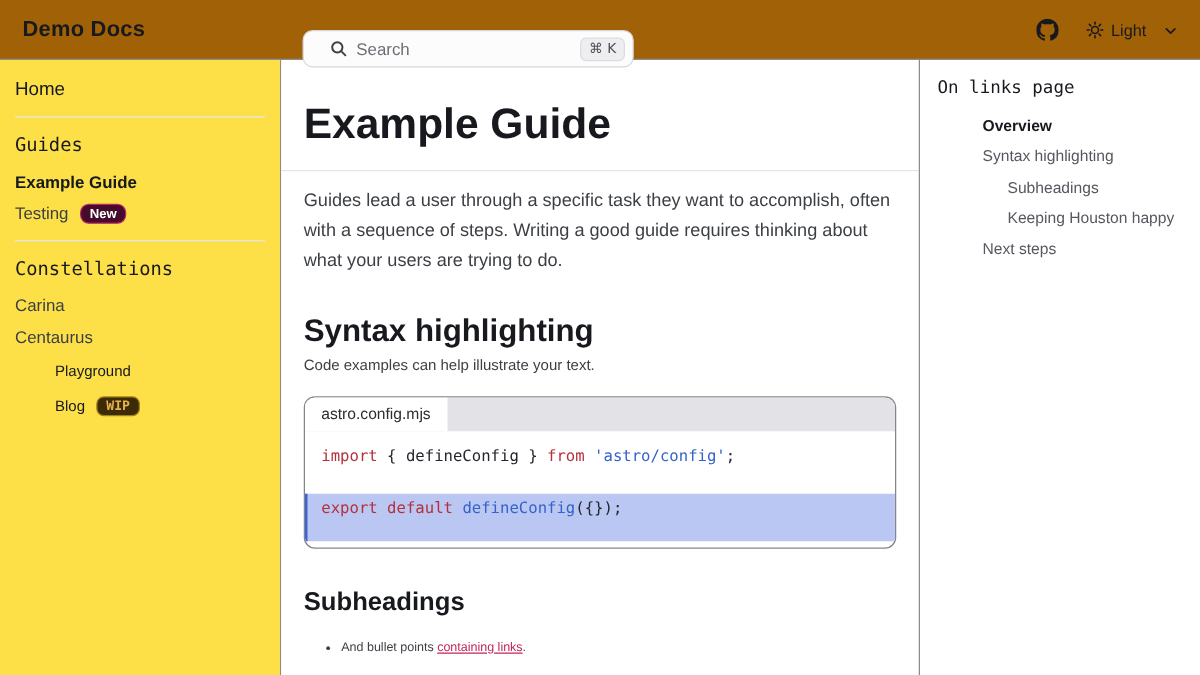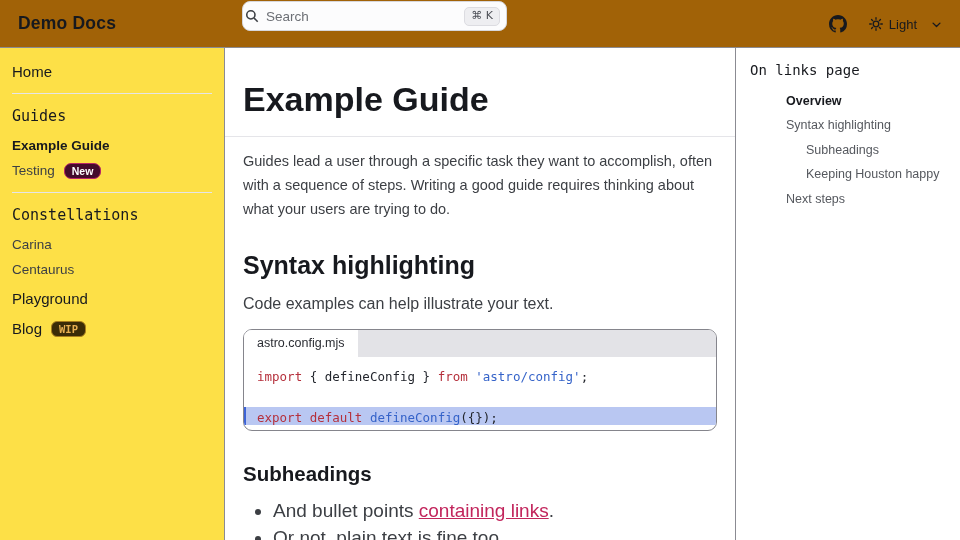--- a/index.html
+++ b/index.html
@@ -31,23 +31,23 @@
   
   .header{
     position:absolute;top:0;left:0;right:0;height:48px;background:#a16207;
     border-bottom:1px solid var(--border-strong);z-index:3;
   }
   .site-title{
     position:absolute;left:18px;top:13px;font-size:17.5px;font-weight:700;
     letter-spacing:.2px;color:var(--text-dark);
   }
   .searchbar{
-    position:absolute;left:242px;top:1px;width:265px;height:30px;
+    position:absolute;left:242px;top:24px;width:265px;height:30px;
     border:1px solid #d7d7dc;border-radius:8px;background:#fcfcfd;
-    display:flex;align-items:center;padding:0 6px 0 2px;cursor:pointer;
+    display:flex;align-items:center;padding:0 6px 0 21px;cursor:pointer;
   }
   .searchbar .mag{flex:0 0 auto;display:flex;margin-right:7px;}
   .search-ph{font-size:13.5px;color:#6c6f75;flex:1;}
   .kbd{
     font-family:"DejaVu Sans",sans-serif;font-size:11px;color:#4e5158;
     background:#eeeef1;border:1px solid #dcdce1;border-radius:5px;
     padding:1px 6px 2px;line-height:14px;white-space:nowrap;
   }
   .header-right{
     position:absolute;right:18px;top:0;height:48px;display:flex;align-items:center;gap:22px;
@@ -73,57 +73,57 @@
   .badge{
     display:inline-block;margin-left:9px;border-radius:7px;
     font-size:10.5px;font-weight:700;line-height:13px;padding:1px 7px 0;
   }
   .badge-new{background:var(--badge-new-bg);color:#fff;border:1px solid var(--badge-new-border);}
   .badge-wip{
     font-family:"DejaVu Sans Mono",monospace;background:var(--badge-wip-bg);
     color:var(--badge-wip-text);border:1px solid var(--badge-wip-border);border-radius:6px;
   }
   .side-link-row{display:flex;align-items:center;padding:2px 0;margin-top:9px;cursor:pointer;}
-  .side-link-row .side-label{font-size:15px;color:var(--text-dark);}
+  .side-link-row .side-label{font-size:12px;color:var(--text-dark);margin-left:32px;}
 
   
   .main{
     position:absolute;top:48px;left:225px;width:510px;bottom:0;background:#fff;
     padding:0 18px;overflow:hidden;
   }
   .page-title{font-size:34px;line-height:42px;font-weight:700;margin-top:30px;color:var(--text-dark);}
   .title-hr{border:none;border-top:1px solid var(--hairline);margin:16px -18px 0;}
   .intro{font-size:14.5px;line-height:24px;color:var(--text-body);margin-top:12px;}
   .h2{font-size:25px;line-height:32px;font-weight:700;margin-top:28px;color:var(--text-dark);}
-  .lead{font-size:16px;line-height:22px;color:var(--text-body);margin-top:12px;}
+  .lead{font-size:12px;line-height:22px;color:var(--text-body);margin-top:0;}
   .h3{font-size:20.5px;line-height:26px;font-weight:700;margin-top:30px;color:var(--text-dark);}
 
   .code-frame{
     margin-top:14px;border:1px solid #85858c;border-radius:9px;overflow:hidden;background:#fff;
   }
   .tabbar{background:#e3e3e7;height:27px;display:flex;}
   .tab{
     background:#fff;height:27px;line-height:27px;padding:0 13px;
     font-size:12.5px;color:#2b2d33;white-space:nowrap;
   }
   .code-area{
     font-family:"DejaVu Sans Mono",monospace;font-size:12.5px;line-height:20px;
     padding:10px 0 5px;color:var(--code-plain);
   }
   .code-line{white-space:pre;padding:0 13px;height:20px;}
   .code-line.hl{
     background:var(--highlight-bg);border-left:2px solid var(--highlight-border);
-    padding-left:11px;height:18px;line-height:21px;
+    padding-left:11px;height:38px;line-height:21px;
   }
   .tok-k{color:var(--code-red);}
   .tok-s{color:var(--code-blue);}
   .tok-f{color:var(--code-blue);}
 
   .bullets{margin:14px 0 0 0;padding-left:30px;}
-  .bullets li{font-size:19px;line-height:20px;color:var(--text-body);margin-bottom:7px;}
+  .bullets li{font-size:10px;line-height:20px;color:var(--text-body);margin-bottom:7px;}
   .inline-link{color:var(--accent);text-decoration:underline;cursor:pointer;}
 
   
   .toc{
     position:absolute;top:48px;bottom:0;right:0;width:225px;background:#fff;
     border-left:1px solid var(--border-strong);padding:12px 16px 0 14px;
   }
   .toc-title{font-size:14px;color:var(--text-dark);padding:2px 0;}
   .toc-list{list-style:none;margin-top:10px;margin-left:36px;}
   .toc-list li{font-size:12.5px;color:var(--text-muted);padding:3.5px 0;margin-bottom:3.5px;cursor:pointer;}

